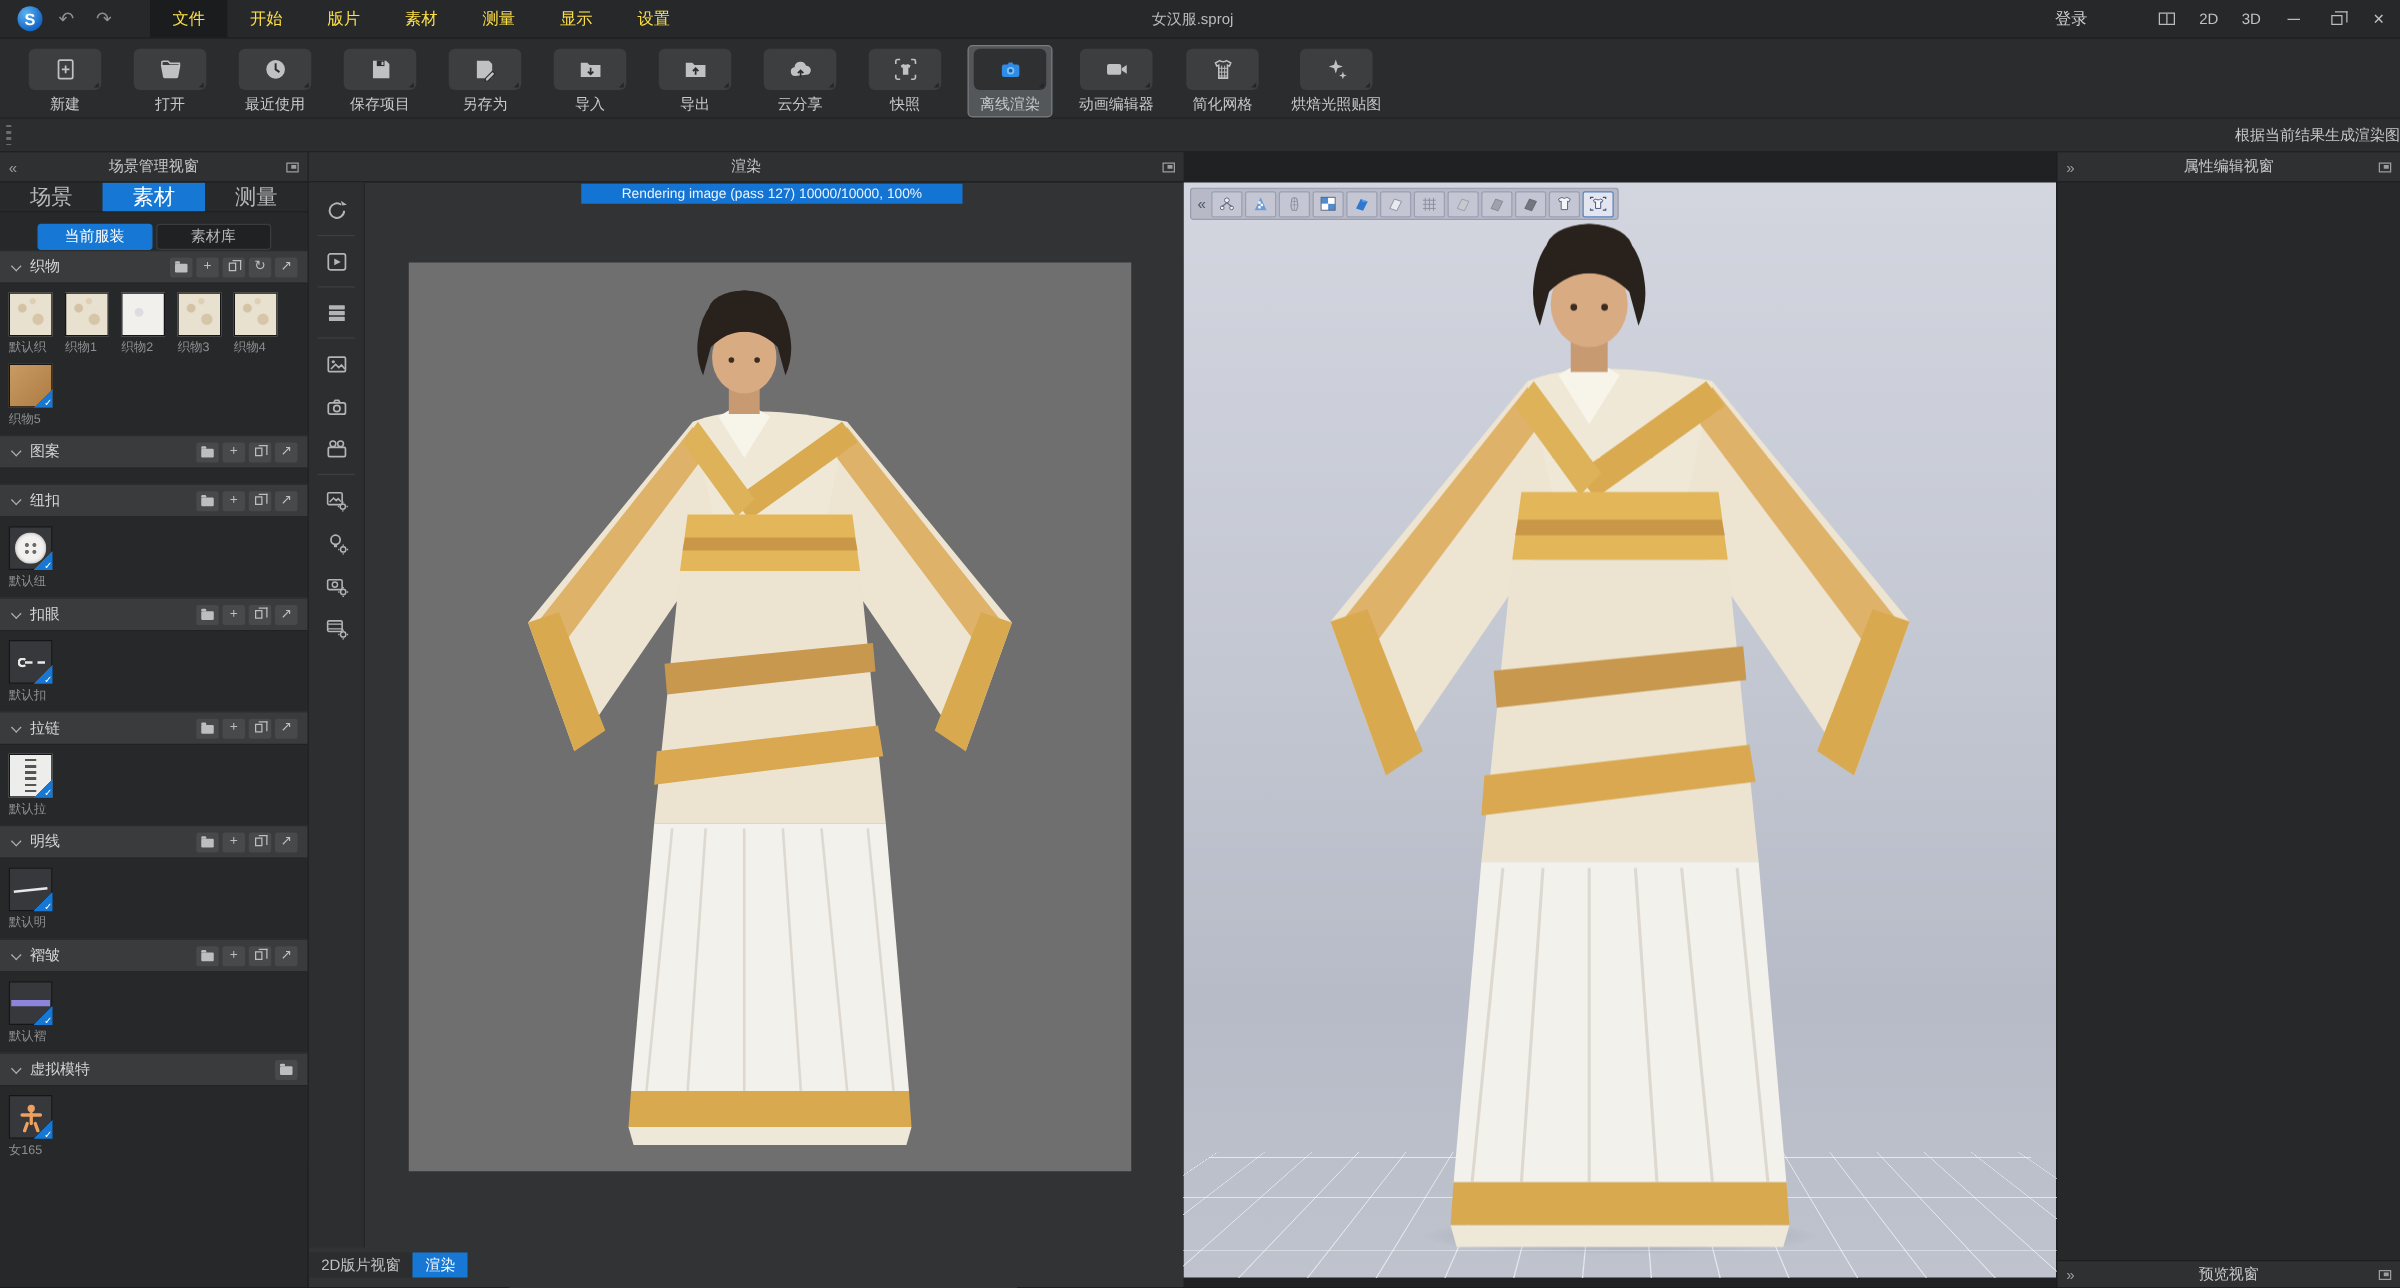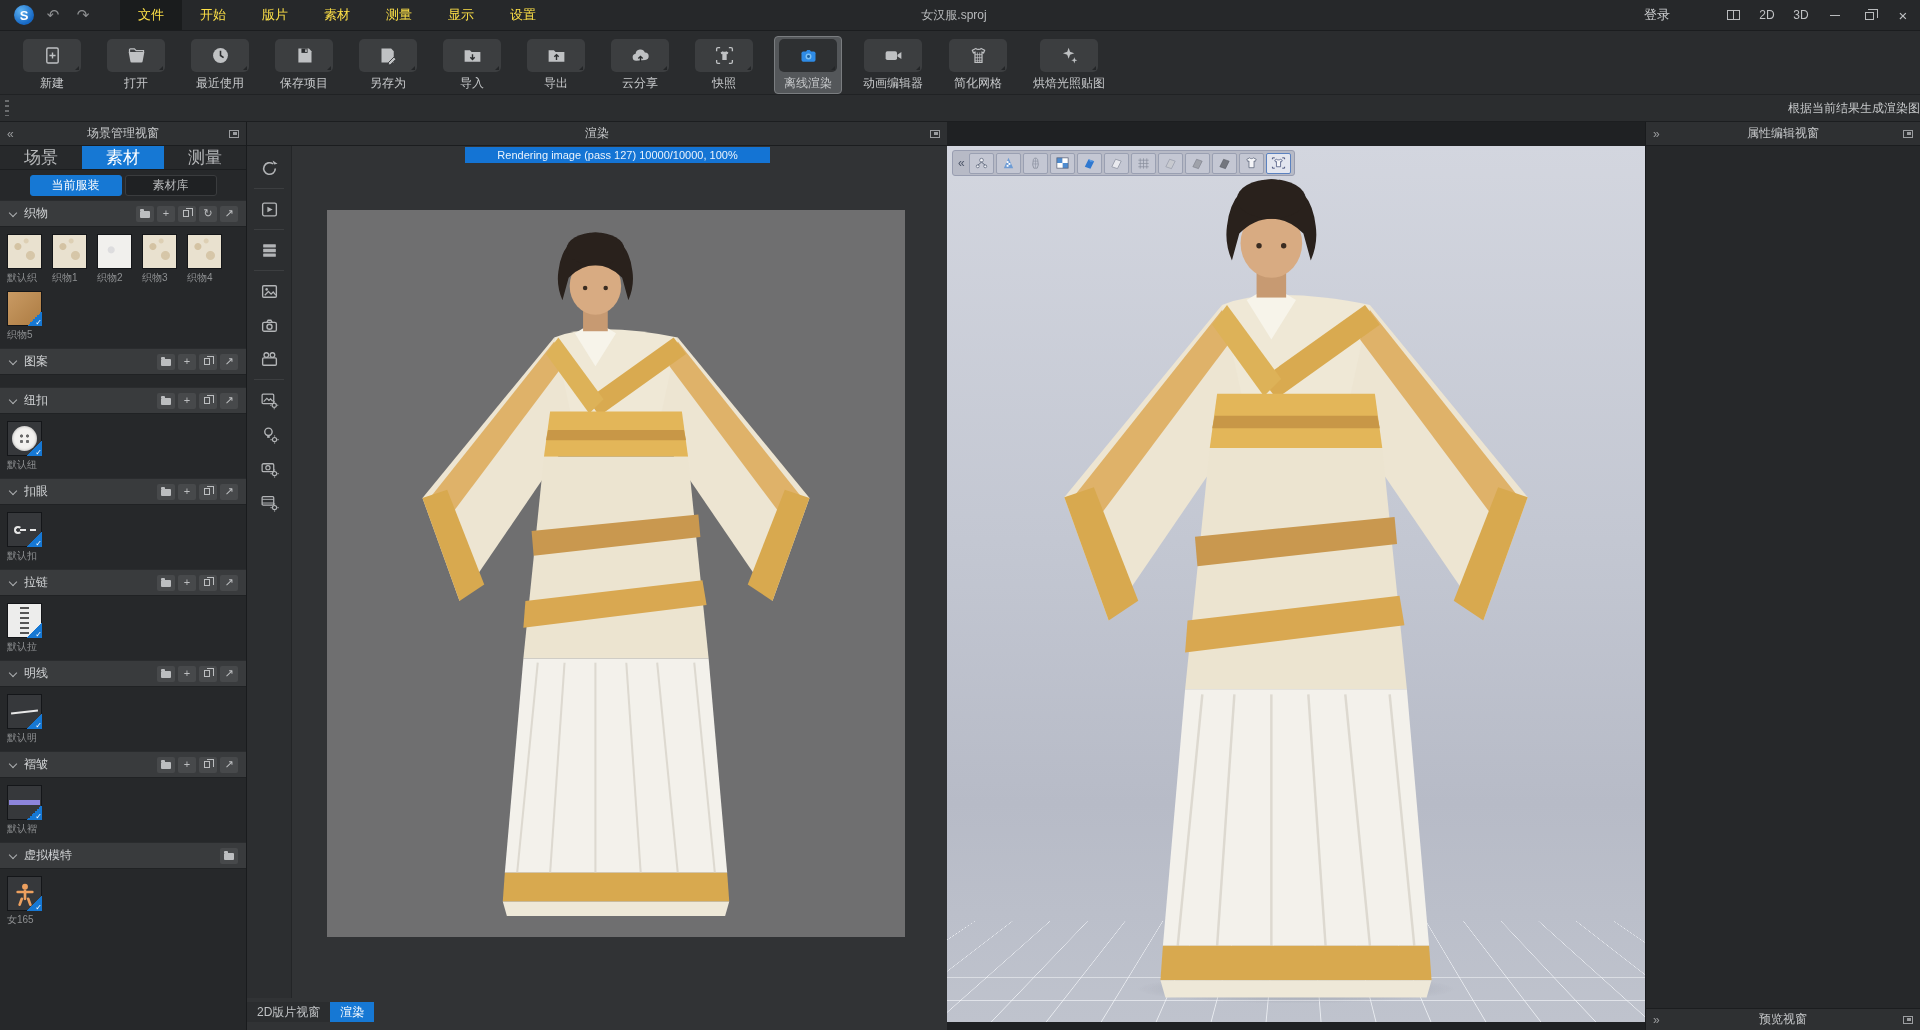--- a/index.html
+++ b/index.html
@@ -61,21 +61,21 @@
   .ptitle{position:absolute;left:0;right:0;text-align:center;pointer-events:none;}
   .ph-left{margin-left:7px;z-index:2;color:#9a9c9e;font-size:12px;}
   .ph-right{margin-left:auto;margin-right:7px;z-index:2;}
   .icon-popout{display:inline-block;width:10px;height:8px;border:1px solid #9b9da0;position:relative;}
   .icon-popout::after{content:'';position:absolute;right:1px;top:1px;width:4px;height:3px;background:#9b9da0;}
 
   
   .stabs{display:flex;height:24px;border-bottom:1px solid #1b1d1f;}
   .stab{flex:1;display:flex;align-items:center;justify-content:center;font-size:17px;color:#b6b8ba;background:#27292b;}
   .stab.active{background:#1678d4;color:#fff;}
-  .subtabs{height:30px;display:flex;align-items:center;justify-content:center;gap:3px;background:#26282a;}
+  .subtabs{height:30px;display:flex;align-items:flex-end;justify-content:center;gap:3px;background:#26282a;}
   .subtab{width:92px;height:21px;display:flex;align-items:center;justify-content:center;
           font-size:12px;color:#b6b8ba;background:#1f2123;border:1px solid #3a3c3e;border-radius:3px;}
   .subtab.active{background:#1678d4;border-color:#1678d4;color:#fff;}
   .sec-head{height:27px;background:#393b3d;border-top:1px solid #2a2c2e;border-bottom:1px solid #202224;
             display:flex;align-items:center;padding:0 8px;}
   .chev{width:6px;height:6px;border-left:1.5px solid #aeb0b2;border-bottom:1.5px solid #aeb0b2;
         transform:rotate(-45deg);margin:-2px 4px 0 2px;}
   .sec-label{font-size:12px;color:#d2d4d6;margin-left:4px;font-family:Liberation Mono, monospace;}
   .sec-icons{margin-left:auto;display:flex;gap:3px;}
   .sic{width:18px;height:16px;background:#47494b;border-radius:2px;display:flex;align-items:center;justify-content:center;

